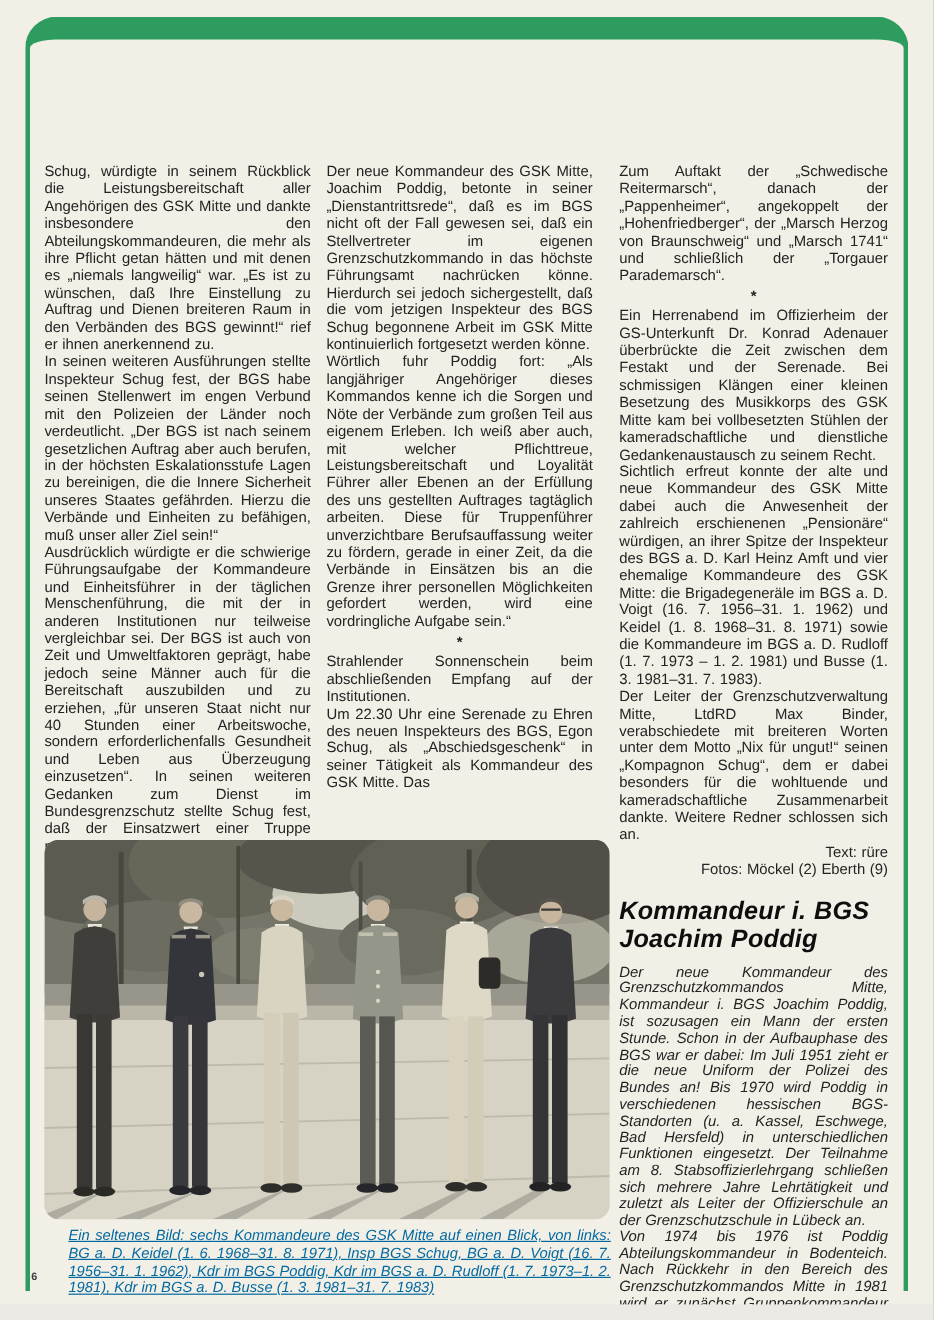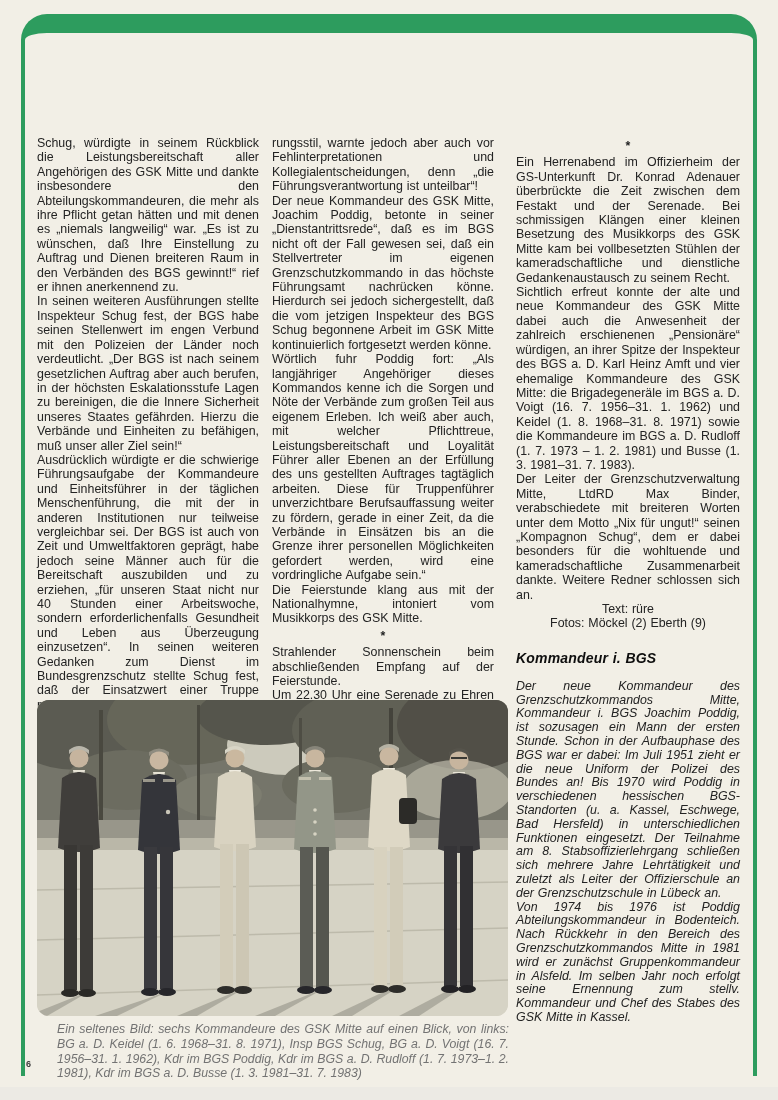--- a/index.html
+++ b/index.html
@@ -18,35 +18,35 @@
   .col {
     position:absolute; top:136px;
     font-size:12.4px; line-height:14.4px; text-align:justify;
     color:#232323; word-spacing:0.4px;
   }
   .col p { margin:0; }
   .col1 { left:37px;  width:222px; }
   .col2 { left:272px; width:222px; }
   .col3 { left:516px; width:224px; }
   .sep { text-align:center; margin:3px 0 2px 0 !important; font-weight:bold; }
-  .credits { text-align:center; margin:0; }
+  .credits { text-align:right; margin:0; }
   .headline {
     margin:16px 0 10px 0; color:#0e0e0e;
-    font-size:14px; line-height:23px; font-weight:bold; font-style:italic;
+    font-size:21px; line-height:23px; font-weight:bold; font-style:italic;
     letter-spacing:0.2px;
   }
   .article2 p { line-height:13.8px;font-style:italic; }
   .photo-wrap {
     position:absolute; left:37px; top:700px; width:471px; height:316px;
     border-radius:12px; overflow:hidden; background:#d6d3c5;
   }
   .caption {
     position:absolute; left:57px; top:1022px; width:452px;
     font-style:italic; font-size:12.3px; line-height:14.8px;
-    text-align:justify; color:#737373; margin:0;
+    text-align:justify; color:#0369a1; margin:0;text-decoration:underline;
   }
   .pagenum {
     position:absolute; left:26px; top:1059px;
     font-size:9px; font-weight:bold; color:#3c3c3c;
   }
   .scan-strip {
     position:absolute; left:0; bottom:0; width:778px; height:13px;
     background:#eceae4;
   }
 </style>
@@ -57,39 +57,38 @@
 
   <div class="frame"></div>
 
   <div class="col col1">
     <p>Schug, würdigte in seinem Rückblick die Leistungsbereitschaft aller Angehörigen des GSK Mitte und dankte insbesondere den Abteilungskommandeuren, die mehr als ihre Pflicht getan hätten und mit denen es „niemals langweilig“ war. „Es ist zu wünschen, daß Ihre Einstellung zu Auftrag und Dienen breiteren Raum in den Verbänden des BGS gewinnt!“ rief er ihnen anerkennend zu.</p>
     <p>In seinen weiteren Ausführungen stellte Inspekteur Schug fest, der BGS habe seinen Stellenwert im engen Verbund mit den Polizeien der Länder noch verdeutlicht. „Der BGS ist nach seinem gesetzlichen Auftrag aber auch berufen, in der höchsten Eskalationsstufe Lagen zu bereinigen, die die Innere Sicherheit unseres Staates gefährden. Hierzu die Verbände und Einheiten zu befähigen, muß unser aller Ziel sein!“</p>
     <p>Ausdrücklich würdigte er die schwierige Führungsaufgabe der Kommandeure und Einheitsführer in der täglichen Menschenführung, die mit der in anderen Institutionen nur teilweise vergleichbar sei. Der BGS ist auch von Zeit und Umweltfaktoren geprägt, habe jedoch seine Männer auch für die Bereitschaft auszubilden und zu erziehen, „für unseren Staat nicht nur 40 Stunden einer Arbeitswoche, sondern erforderlichenfalls Gesundheit und Leben aus Überzeugung einzusetzen“. In seinen weiteren Gedanken zum Dienst im Bundesgrenzschutz stellte Schug fest, daß der Einsatzwert einer Truppe neben einer hochqualifizierten Ausbildung durch Ordnung, Disziplin und Gehorsam bestimmt wird. Er anerkannte den kooperativen Füh-</p>
   </div>
 
   <div class="col col2">
-    <p>rungsstil, warnte jedoch aber auch vor Fehlinterpretationen und Kollegialentscheidungen, denn „die Führungsverantwortung ist unteilbar“!</p>
     <p>Der neue Kommandeur des GSK Mitte, Joachim Poddig, betonte in seiner „Dienstantrittsrede“, daß es im BGS nicht oft der Fall gewesen sei, daß ein Stellvertreter im eigenen Grenzschutzkommando in das höchste Führungsamt nachrücken könne. Hierdurch sei jedoch sichergestellt, daß die vom jetzigen Inspekteur des BGS Schug begonnene Arbeit im GSK Mitte kontinuierlich fortgesetzt werden könne.</p>
     <p>Wörtlich fuhr Poddig fort: „Als langjähriger Angehöriger dieses Kommandos kenne ich die Sorgen und Nöte der Verbände zum großen Teil aus eigenem Erleben. Ich weiß aber auch, mit welcher Pflichttreue, Leistungsbereitschaft und Loyalität Führer aller Ebenen an der Erfüllung des uns gestellten Auftrages tagtäglich arbeiten. Diese für Truppenführer unverzichtbare Berufsauffassung weiter zu fördern, gerade in einer Zeit, da die Verbände in Einsätzen bis an die Grenze ihrer personellen Möglichkeiten gefordert werden, wird eine vordringliche Aufgabe sein.“</p>
-    <p>Die Feierstunde klang aus mit der Nationalhymne, intoniert vom Musikkorps des GSK Mitte.</p>
     <p class="sep">*</p>
-    <p>Strahlender Sonnenschein beim abschließenden Empfang auf der Feierstunde.</p>
+    <p>Strahlender Sonnenschein beim abschließenden Empfang auf der Institutionen.</p>
     <p>Um 22.30 Uhr eine Serenade zu Ehren des neuen Inspekteurs des BGS, Egon Schug, als „Abschiedsgeschenk“ in seiner Tätigkeit als Kommandeur des GSK Mitte. Das</p>
   </div>
 
   <div class="col col3">
+    <p>Zum Auftakt der „Schwedische Reitermarsch“, danach der „Pappenheimer“, angekoppelt der „Hohenfriedberger“, der „Marsch Herzog von Braunschweig“ und „Marsch 1741“ und schließlich der „Torgauer Parademarsch“.</p>
     <p class="sep">*</p>
     <p>Ein Herrenabend im Offizierheim der GS-Unterkunft Dr. Konrad Adenauer überbrückte die Zeit zwischen dem Festakt und der Serenade. Bei schmissigen Klängen einer kleinen Besetzung des Musikkorps des GSK Mitte kam bei vollbesetzten Stühlen der kameradschaftliche und dienstliche Gedankenaustausch zu seinem Recht.</p>
     <p>Sichtlich erfreut konnte der alte und neue Kommandeur des GSK Mitte dabei auch die Anwesenheit der zahlreich erschienenen „Pensionäre“ würdigen, an ihrer Spitze der Inspekteur des BGS a. D. Karl Heinz Amft und vier ehemalige Kommandeure des GSK Mitte: die Brigadegeneräle im BGS a. D. Voigt (16. 7. 1956–31. 1. 1962) und Keidel (1. 8. 1968–31. 8. 1971) sowie die Kommandeure im BGS a. D. Rudloff (1. 7. 1973 – 1. 2. 1981) und Busse (1. 3. 1981–31. 7. 1983).</p>
     <p>Der Leiter der Grenzschutzverwaltung Mitte, LtdRD Max Binder, verabschiedete mit breiteren Worten unter dem Motto „Nix für ungut!“ seinen „Kompagnon Schug“, dem er dabei besonders für die wohltuende und kameradschaftliche Zusammenarbeit dankte. Weitere Redner schlossen sich an.</p>
     <p class="credits">Text: rüre</p>
     <p class="credits">Fotos: Möckel (2) Eberth (9)</p>
 
     <div class="article2">
-      <h2 class="headline"><span>Kommandeur i. BGS</span><br></h2>
+      <h2 class="headline"><span>Kommandeur i. BGS</span><br><span>Joachim Poddig</span></h2>
       <p>Der neue Kommandeur des Grenzschutzkommandos Mitte, Kommandeur i. BGS Joachim Poddig, ist sozusagen ein Mann der ersten Stunde. Schon in der Aufbauphase des BGS war er dabei: Im Juli 1951 zieht er die neue Uniform der Polizei des Bundes an! Bis 1970 wird Poddig in verschiedenen hessischen BGS-Standorten (u. a. Kassel, Eschwege, Bad Hersfeld) in unterschiedlichen Funktionen eingesetzt. Der Teilnahme am 8. Stabsoffizierlehrgang schließen sich mehrere Jahre Lehrtätigkeit und zuletzt als Leiter der Offizierschule an der Grenzschutzschule in Lübeck an.</p>
       <p>Von 1974 bis 1976 ist Poddig Abteilungskommandeur in Bodenteich. Nach Rückkehr in den Bereich des Grenzschutzkommandos Mitte in 1981 wird er zunächst Gruppenkommandeur in Alsfeld. Im selben Jahr noch erfolgt seine Ernennung zum stellv. Kommandeur und Chef des Stabes des GSK Mitte in Kassel.</p>
     </div>
   </div>
 
   <div class="photo-wrap">
     <svg width="471" height="316" viewBox="0 0 471 316" xmlns="http://www.w3.org/2000/svg">
 
       <rect x="0" y="0" width="471" height="316" fill="#d6d3c5"></rect>
 

